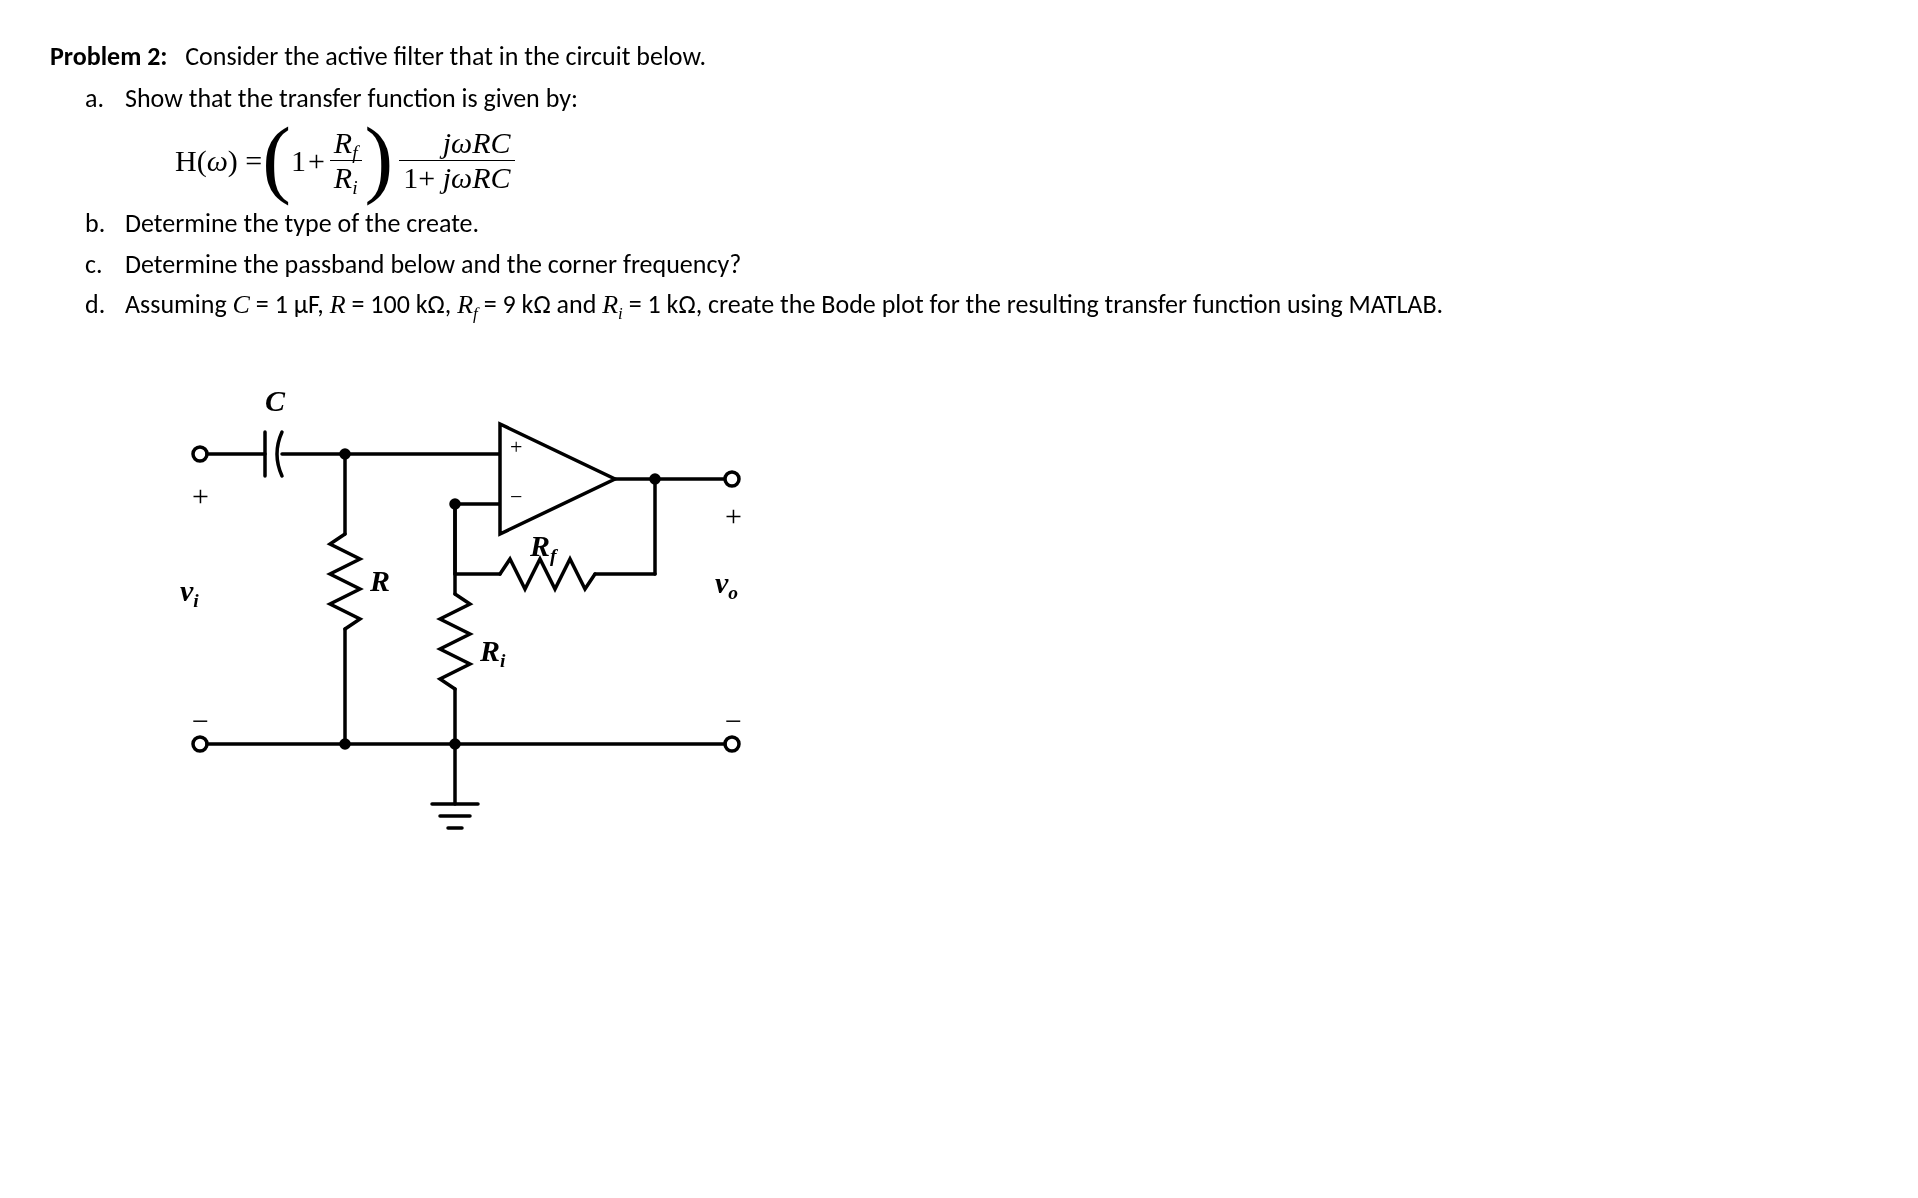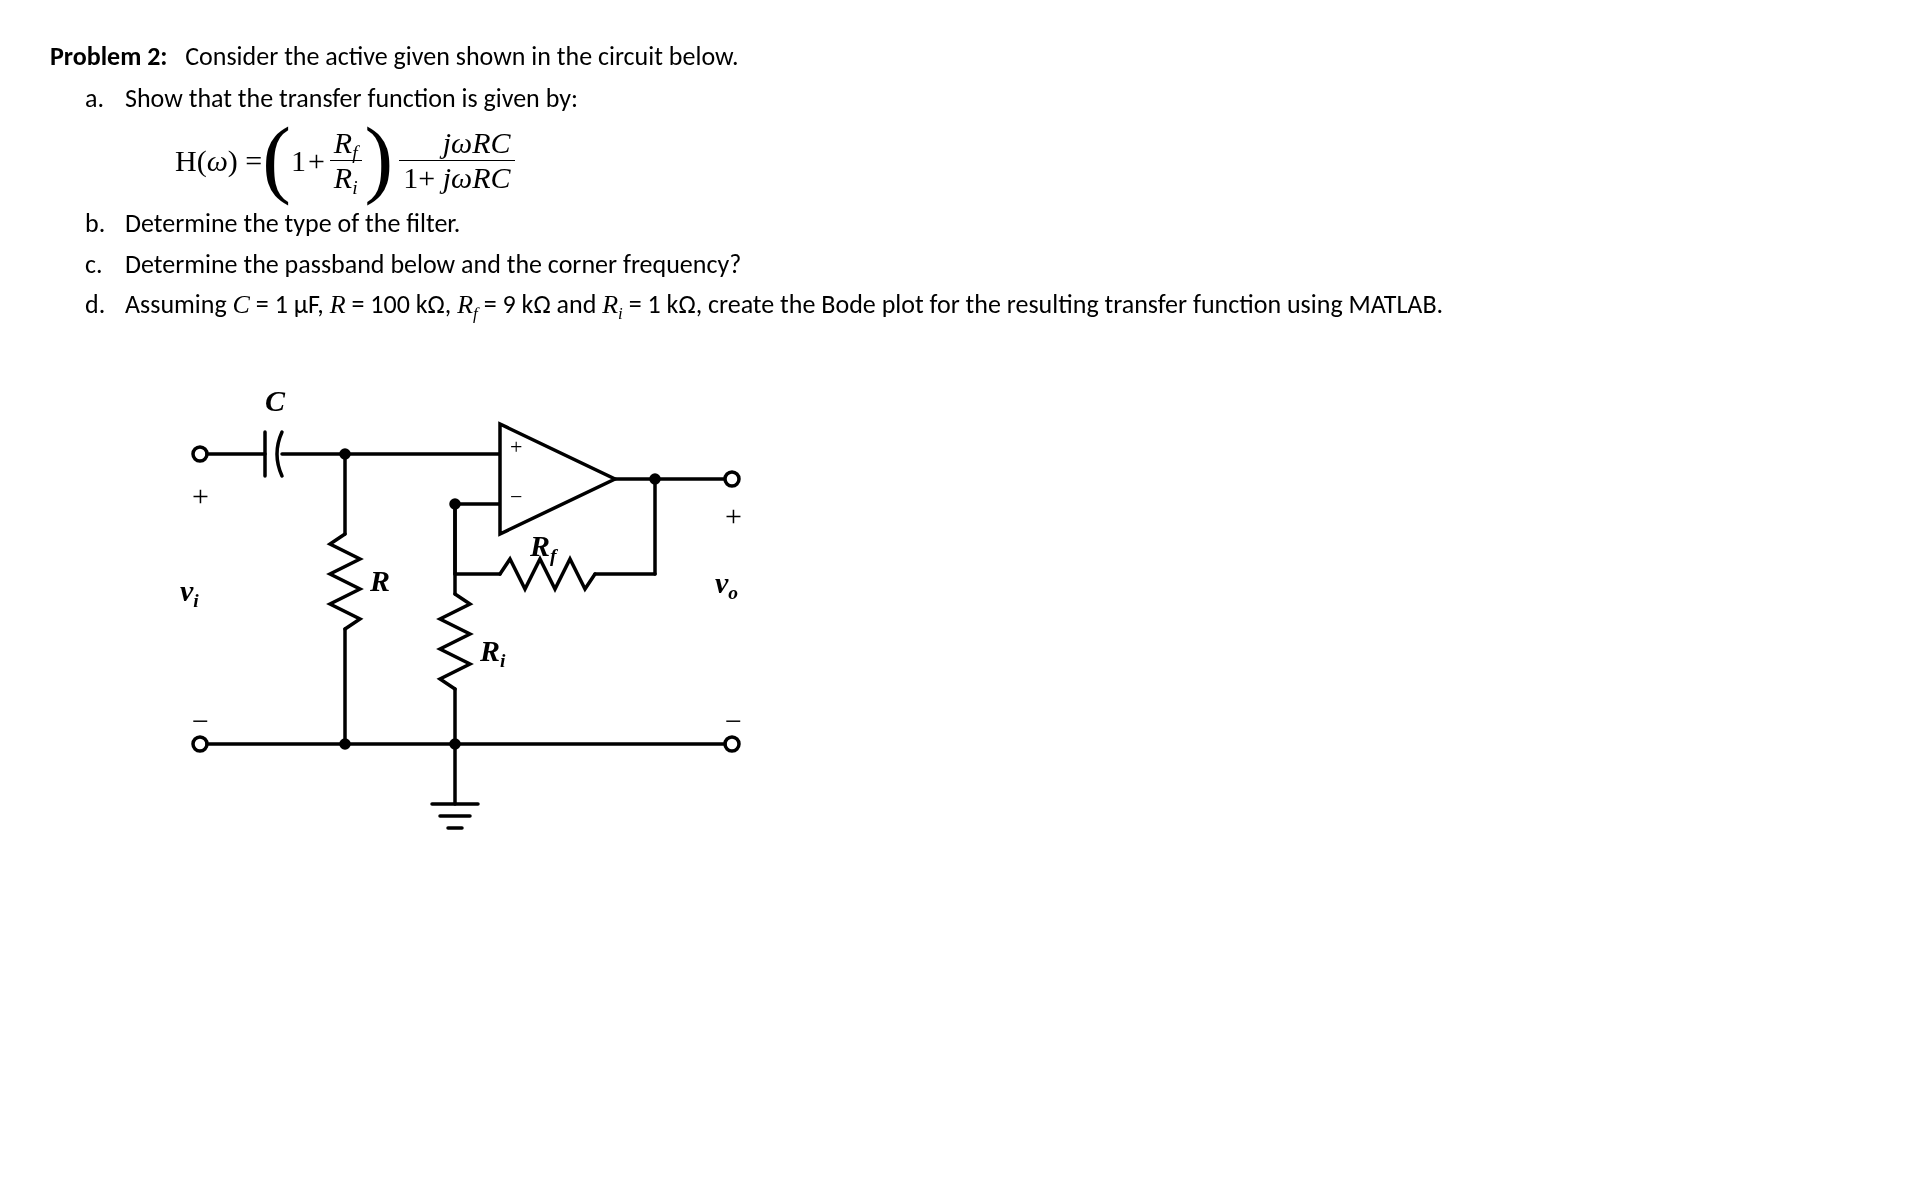--- a/index.html
+++ b/index.html
@@ -88,21 +88,21 @@
     font-style: italic;
     font-weight: bold;
   }
 </style>
 </head>
 <body>
 
 <div class="problem-line">
   <span class="problem-title">Problem 2:</span>
   <span> &nbsp;</span>
-  <span>Consider the active given shown in the circuit below.</span>
+  <span>Consider the active filter that in the circuit below.</span>
 </div>
 
 <div class="sub-list">
 
   <div class="sub-item">
     <div class="sub-marker">a.</div>
     <div class="sub-text">Show that the transfer function is given by:</div>
   </div>
 
   <div class="eq-row">
@@ -116,21 +116,21 @@
     </span>
     <span class="paren">)</span>
     <span class="frac" style="margin-left:6px;align-items:flex-end;">
       <span class="num italic">jωRC</span>
       <span class="den"><span>1+ </span><span class="italic">jωRC</span></span>
     </span>
   </div>
 
   <div class="sub-item">
     <div class="sub-marker">b.</div>
-    <div class="sub-text">Determine the type of the filter.</div>
+    <div class="sub-text">Determine the type of the create.</div>
   </div>
 
   <div class="sub-item">
     <div class="sub-marker">c.</div>
     <div class="sub-text">Determine the passband below and the corner frequency?</div>
   </div>
 
   <div class="sub-item">
     <div class="sub-marker">d.</div>
     <div class="sub-text">

